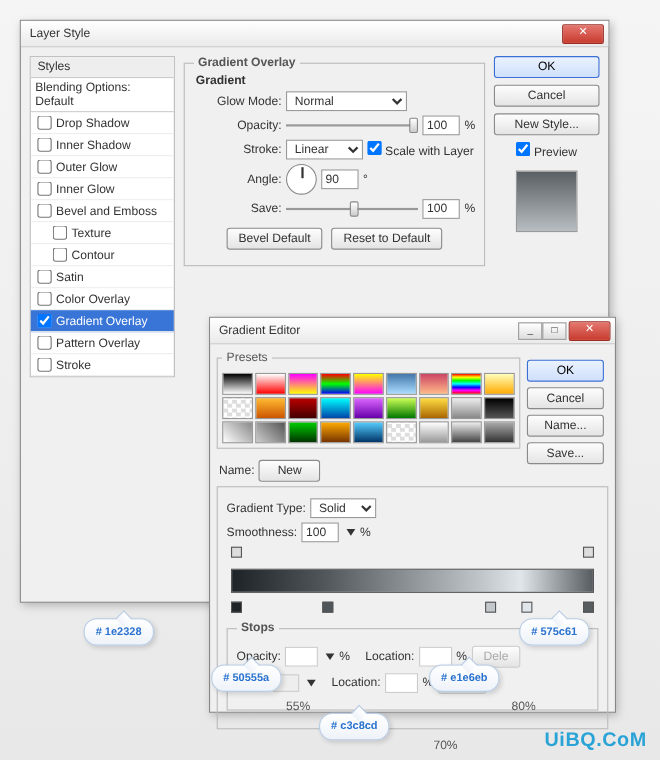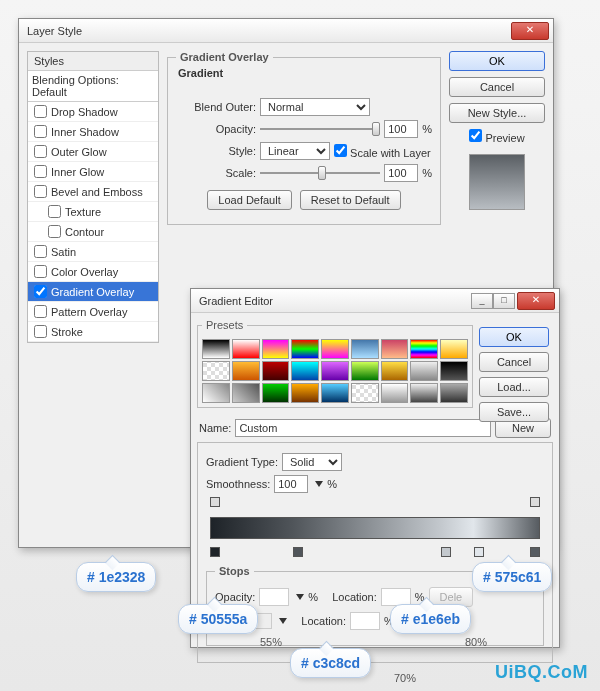--- a/index.html
+++ b/index.html
@@ -36,21 +36,21 @@
 .ge{left:190px;top:288px;width:370px;height:360px}
 .ge-body{padding:6px}
 .presets{border:1px solid #bbb;padding:4px}
 .presets .swatches{display:grid;grid-template-columns:repeat(9,1fr);gap:2px;margin-top:4px}
 .sw{height:20px;border:1px solid #999}
 .ge-right{position:absolute;right:10px;top:38px;width:70px;display:flex;flex-direction:column;gap:5px}
 .gradbar2{height:22px;border:1px solid #555;background:linear-gradient(90deg,#1e2328,#50555a 25%,#c3c8cd 70%,#e1e6eb 80%,#575c61);position:relative;margin:8px 4px}
 .stoprow{position:relative;height:12px;margin:0 4px}
 .ostop{width:10px;height:10px;background:#ddd;border:1px solid #555;position:absolute;top:0}
 .cstop{width:10px;height:10px;border:1px solid #555;position:absolute;top:0}
-.tag{position:absolute;background:linear-gradient(#fff,#eef3f9);border:1px solid #b9cde6;border-radius:12px;box-shadow:2px 2px 5px rgba(0,0,0,.15);padding:6px 10px;font-size:14px;font-weight:700;color:#2a72cf}
+.tag{position:absolute;background:linear-gradient(#fff,#eef3f9);border:1px solid #b9cde6;border-radius:12px;box-shadow:2px 2px 5px rgba(0,0,0,.15);padding:6px 10px;font-size:10px;font-weight:700;color:#2a72cf}
 .tag::before{content:"";position:absolute;width:10px;height:10px;background:inherit;border-left:1px solid #b9cde6;border-top:1px solid #b9cde6;transform:rotate(45deg);top:-6px;left:30px}
 .pct{position:absolute;font-size:11px;color:#555}
 .watermark{position:absolute;right:12px;bottom:8px;font-size:18px;font-weight:700;color:#2aa3d6;letter-spacing:.5px}
 .swprev{width:56px;height:56px;border:1px solid #999;background:linear-gradient(180deg,#5a5f64,#b8bdc2);margin:4px auto}
 .tri{display:inline-block;width:0;height:0;border-left:4px solid transparent;border-right:4px solid transparent;border-top:6px solid #333;margin-left:3px;vertical-align:middle}
 .minbtn{width:22px;height:16px;background:linear-gradient(#fff,#ddd);border:1px solid #999;text-align:center;line-height:12px;font-size:9px;display:inline-block}
 .disabled{color:#aaa}
 .disabled input,.disabled .btn{color:#aaa;border-color:#ccc}
 </style>
 </head>
@@ -111,51 +111,57 @@
         </div>
       <div class="style-item">
           <input type="checkbox" style="">
           <span>Stroke</span>
         </div>
     </div>
 
     <div class="center-col">
       <fieldset>
         <legend>Gradient Overlay</legend>
-        <div style="font-weight:700;margin:-2px 0 19px 2px">Gradient</div>
-
-        <div class="row">
-          <span class="lbl">Blend Outer:</span>
+        <div style="font-weight:700;margin:-2px 0 4px 2px">Gradient</div>
+
+        <div class="row">
+          <span class="lbl">Glow Mode:</span>
           <select style="width:110px"><option>Normal</option></select>
         </div>
         <div class="row">
           <span class="lbl">Opacity:</span>
           <div class="slider">
               <div class="track"></div>
               <div class="thumb" style="left:93%"></div>
             </div>
           <input type="text" style="width: 34px;" value="100">
           <span>%</span>
         </div>
         <div class="row">
-          <span class="lbl">Style:</span>
+          <span class="lbl">Stroke:</span>
           <select style="width:70px"><option>Linear</option></select>
           <label><input type="checkbox" checked="" style=""> <span>Scale with Layer</span></label>
         </div>
         <div class="row">
-          <span class="lbl">Scale:</span>
+          <span class="lbl">Angle:</span>
+          <div class="dial"></div>
+          <input type="text" style="width: 34px;" value="90">
+          <span>°</span>
+        </div>
+        <div class="row">
+          <span class="lbl">Save:</span>
           <div class="slider">
               <div class="track"></div>
               <div class="thumb" style="left:48%"></div>
             </div>
           <input type="text" style="width: 34px;" value="100">
           <span>%</span>
         </div>
         <div class="row" style="justify-content:center;gap:8px;margin-top:8px">
-          <div class="btn">Load Default</div>
+          <div class="btn">Bevel Default</div>
           <div class="btn">Reset to Default</div>
         </div>
       </fieldset>
     </div>
 
     <div class="right-col">
       <div class="btn primary">OK</div>
       <div class="btn">Cancel</div>
       <div class="btn">New Style...</div>
       <label style="text-align:center"><input type="checkbox" checked="" style=""> <span>Preview</span></label>
@@ -202,27 +208,26 @@
             <div class="sw" style="background: repeating-conic-gradient(rgb(221, 221, 221) 0deg, rgb(221, 221, 221) 25%, rgb(255, 255, 255) 0deg, rgb(255, 255, 255) 50%) 0px center / 8px 8px;"></div>
             <div class="sw" style="background: linear-gradient(rgb(255, 255, 255), rgb(153, 153, 153));"></div>
             <div class="sw" style="background: linear-gradient(rgb(238, 238, 238), rgb(68, 68, 68));"></div>
             <div class="sw" style="background: linear-gradient(rgb(170, 170, 170), rgb(51, 51, 51));"></div>
           </div>
       </fieldset>
     </div>
     <div class="ge-right">
       <div class="btn primary">OK</div>
       <div class="btn">Cancel</div>
-      <div class="btn">Load...</div>
+      <div class="btn">Name...</div>
       <div class="btn">Save...</div>
     </div>
 
     <div class="row" style="margin:10px 2px 4px">
       <span>Name:</span>
-      <input type="text" style="flex: 1 1 0%;" value="Custom">
       <div class="btn" style="min-width:56px">New</div>
     </div>
 
     <fieldset>
       <div class="row">
         <span>Gradient Type:</span>
         <select style="width:60px"><option>Solid</option></select>
       </div>
       <div class="row">
         <span>Smoothness:</span>
@@ -265,20 +270,20 @@
             <span>%</span>
           <div class="btn" style="min-width:40px">Dele</div>
         </div>
       </fieldset>
     </fieldset>
   </div>
 </div>
 
 <div class="tag" style="left:76px;top:562px"># 1e2328</div>
 <div class="tag" style="left:472px;top:562px"># 575c61</div>
-<div class="tag" style="left:178px;top:604px"># 50555a</div>
+<div class="tag" style="left:192px;top:604px"># 50555a</div>
 <div class="tag" style="left:390px;top:604px"># e1e6eb</div>
 <div class="tag" style="left:290px;top:648px"># c3c8cd</div>
 <div class="pct" style="left:260px;top:636px">55%</div>
 <div class="pct" style="left:465px;top:636px">80%</div>
 <div class="pct" style="left:394px;top:672px">70%</div>
 
 <div class="watermark">UiBQ.CoM</div>
 
 </body></html>

